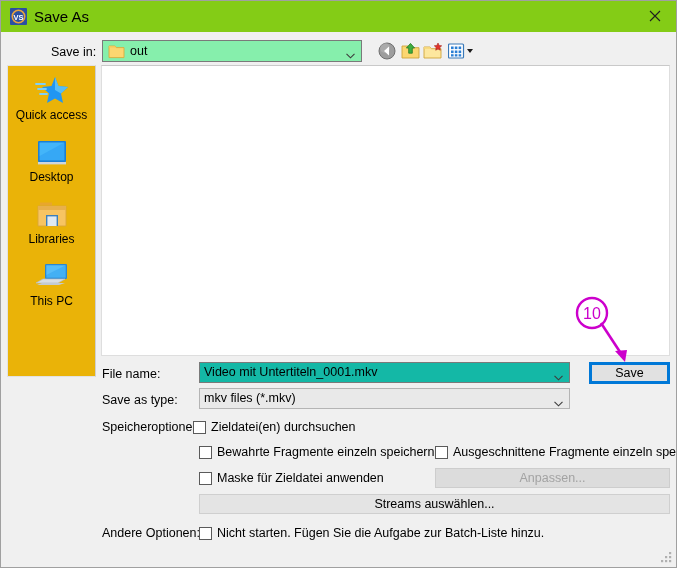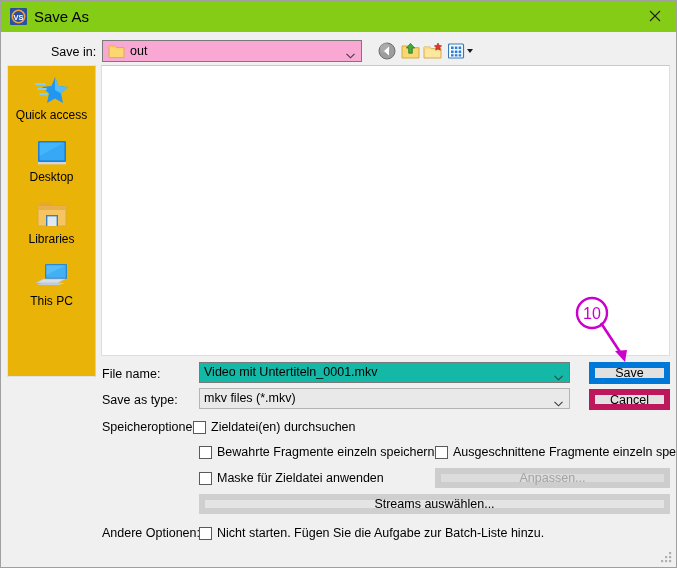--- a/index.html
+++ b/index.html
@@ -63,21 +63,21 @@
     left: 50px; top: 44px;
     font-size: 12.5px;
     color: #000;
     white-space: nowrap;
   }
   .combo-savein {
     position: absolute;
     left: 101px; top: 39px;
     width: 260px; height: 22px;
     box-sizing: border-box;
-    background: #f9a8d4;
+    background: #86efac;
     border: 1px solid #7a7a7a;
   }
   .combo-savein .folder {
     position: absolute;
     left: 5px; top: 3px;
     width: 17px; height: 15px;
   }
   .combo-savein .val {
     position: absolute;
     left: 27px; top: 3px;
@@ -173,21 +173,21 @@
   }
   .field .chev { position: absolute; right: 6px; top: 7px; }
   .f-filename { top: 361px; }
   .f-savetype { top: 387px; background:#e9e9e9; border-color:#b4b4b4; }
 
   
   .btn {
     position: absolute;
     box-sizing: border-box;
     background: #e1e1e1;
-    border: 6px solid #be185d;
+    border: 1px solid #be185d;
     font-size: 12.5px;
     color: #000;
     display: flex;
     align-items: center;
     justify-content: center;
     cursor: default;
     white-space: nowrap;
   }
   .btn-save {
     left: 588px; top: 361px;
@@ -433,21 +433,20 @@
     <span class="box"></span>
     <span class="cbl">Ausgeschnittene Fragmente einzeln speichern</span>
   </label>
 
   <label class="cb cb5">
     <span class="box"></span>
     <span class="cbl">Nicht starten. Fügen Sie die Aufgabe zur Batch-Liste hinzu.</span>
   </label>
 
   <div class="btn btn-save">Save</div>
-  <div class="btn btn-cancel">Cancel</div>
   <div class="btn btn-anpassen">Anpassen...</div>
   <div class="btn btn-streams">Streams auswählen...</div>
 
   <div class="annot">
     <svg width="106" height="80" viewBox="0 0 106 80">
       <circle cx="25" cy="18" r="15" fill="#ffffff" stroke="#cc00cc" stroke-width="2.4"></circle>
       <text x="25" y="24" font-family="'Liberation Sans',sans-serif" font-size="16" fill="#cc00cc" text-anchor="middle">10</text>
       <path d="M34 28 L55 60" stroke="#cc00cc" stroke-width="2.6" fill="none"></path>
       <path d="M58 67 L48 56 L60 55 Z" fill="#cc00cc"></path>
     </svg>

